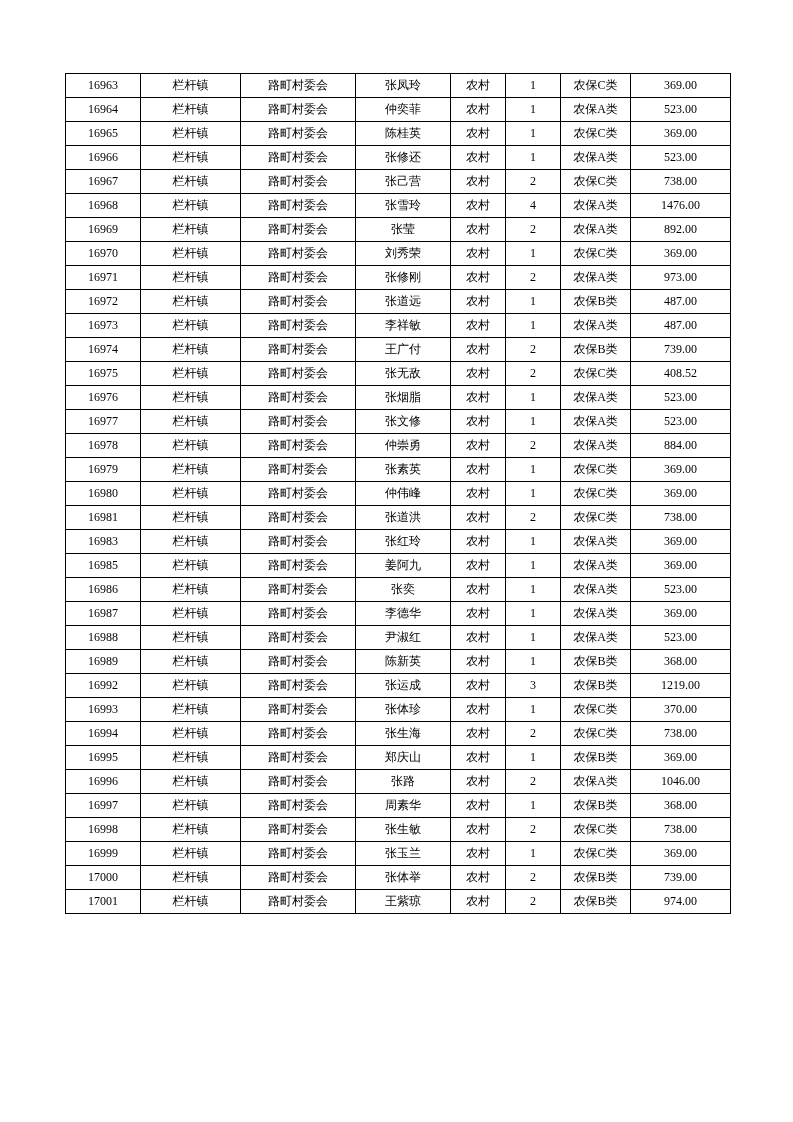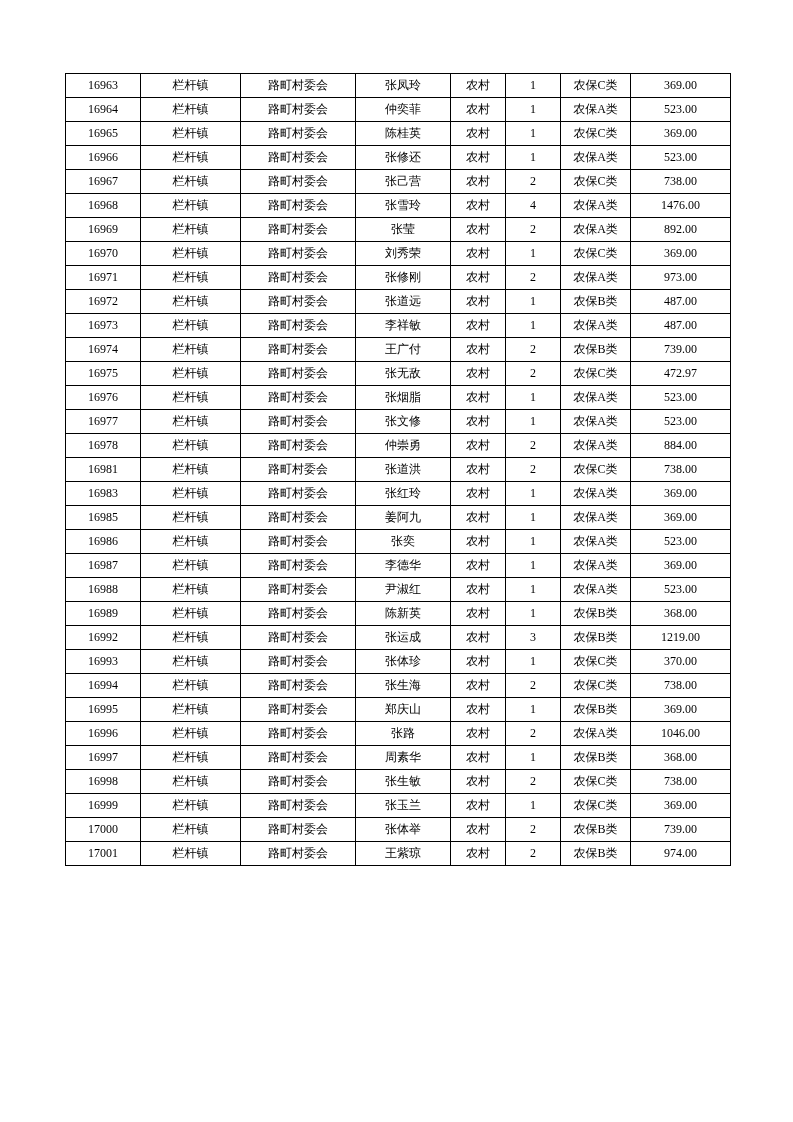--- a/index.html
+++ b/index.html
@@ -174,21 +174,21 @@
           <td class="col-7">739.00</td>
         </tr>
         <tr>
           <td class="col-0">16975</td>
           <td class="col-1">栏杆镇</td>
           <td class="col-2">路町村委会</td>
           <td class="col-3">张无敌</td>
           <td class="col-4">农村</td>
           <td class="col-5">2</td>
           <td class="col-6">农保C类</td>
-          <td class="col-7">472.97</td>
+          <td class="col-7">408.52</td>
         </tr>
         <tr>
           <td class="col-0">16976</td>
           <td class="col-1">栏杆镇</td>
           <td class="col-2">路町村委会</td>
           <td class="col-3">张烟脂</td>
           <td class="col-4">农村</td>
           <td class="col-5">1</td>
           <td class="col-6">农保A类</td>
           <td class="col-7">523.00</td>
@@ -205,20 +205,40 @@
         </tr>
         <tr>
           <td class="col-0">16978</td>
           <td class="col-1">栏杆镇</td>
           <td class="col-2">路町村委会</td>
           <td class="col-3">仲崇勇</td>
           <td class="col-4">农村</td>
           <td class="col-5">2</td>
           <td class="col-6">农保A类</td>
           <td class="col-7">884.00</td>
+        </tr>
+        <tr>
+          <td class="col-0">16979</td>
+          <td class="col-1">栏杆镇</td>
+          <td class="col-2">路町村委会</td>
+          <td class="col-3">张素英</td>
+          <td class="col-4">农村</td>
+          <td class="col-5">1</td>
+          <td class="col-6">农保C类</td>
+          <td class="col-7">369.00</td>
+        </tr>
+        <tr>
+          <td class="col-0">16980</td>
+          <td class="col-1">栏杆镇</td>
+          <td class="col-2">路町村委会</td>
+          <td class="col-3">仲伟峰</td>
+          <td class="col-4">农村</td>
+          <td class="col-5">1</td>
+          <td class="col-6">农保C类</td>
+          <td class="col-7">369.00</td>
         </tr>
         <tr>
           <td class="col-0">16981</td>
           <td class="col-1">栏杆镇</td>
           <td class="col-2">路町村委会</td>
           <td class="col-3">张道洪</td>
           <td class="col-4">农村</td>
           <td class="col-5">2</td>
           <td class="col-6">农保C类</td>
           <td class="col-7">738.00</td>

